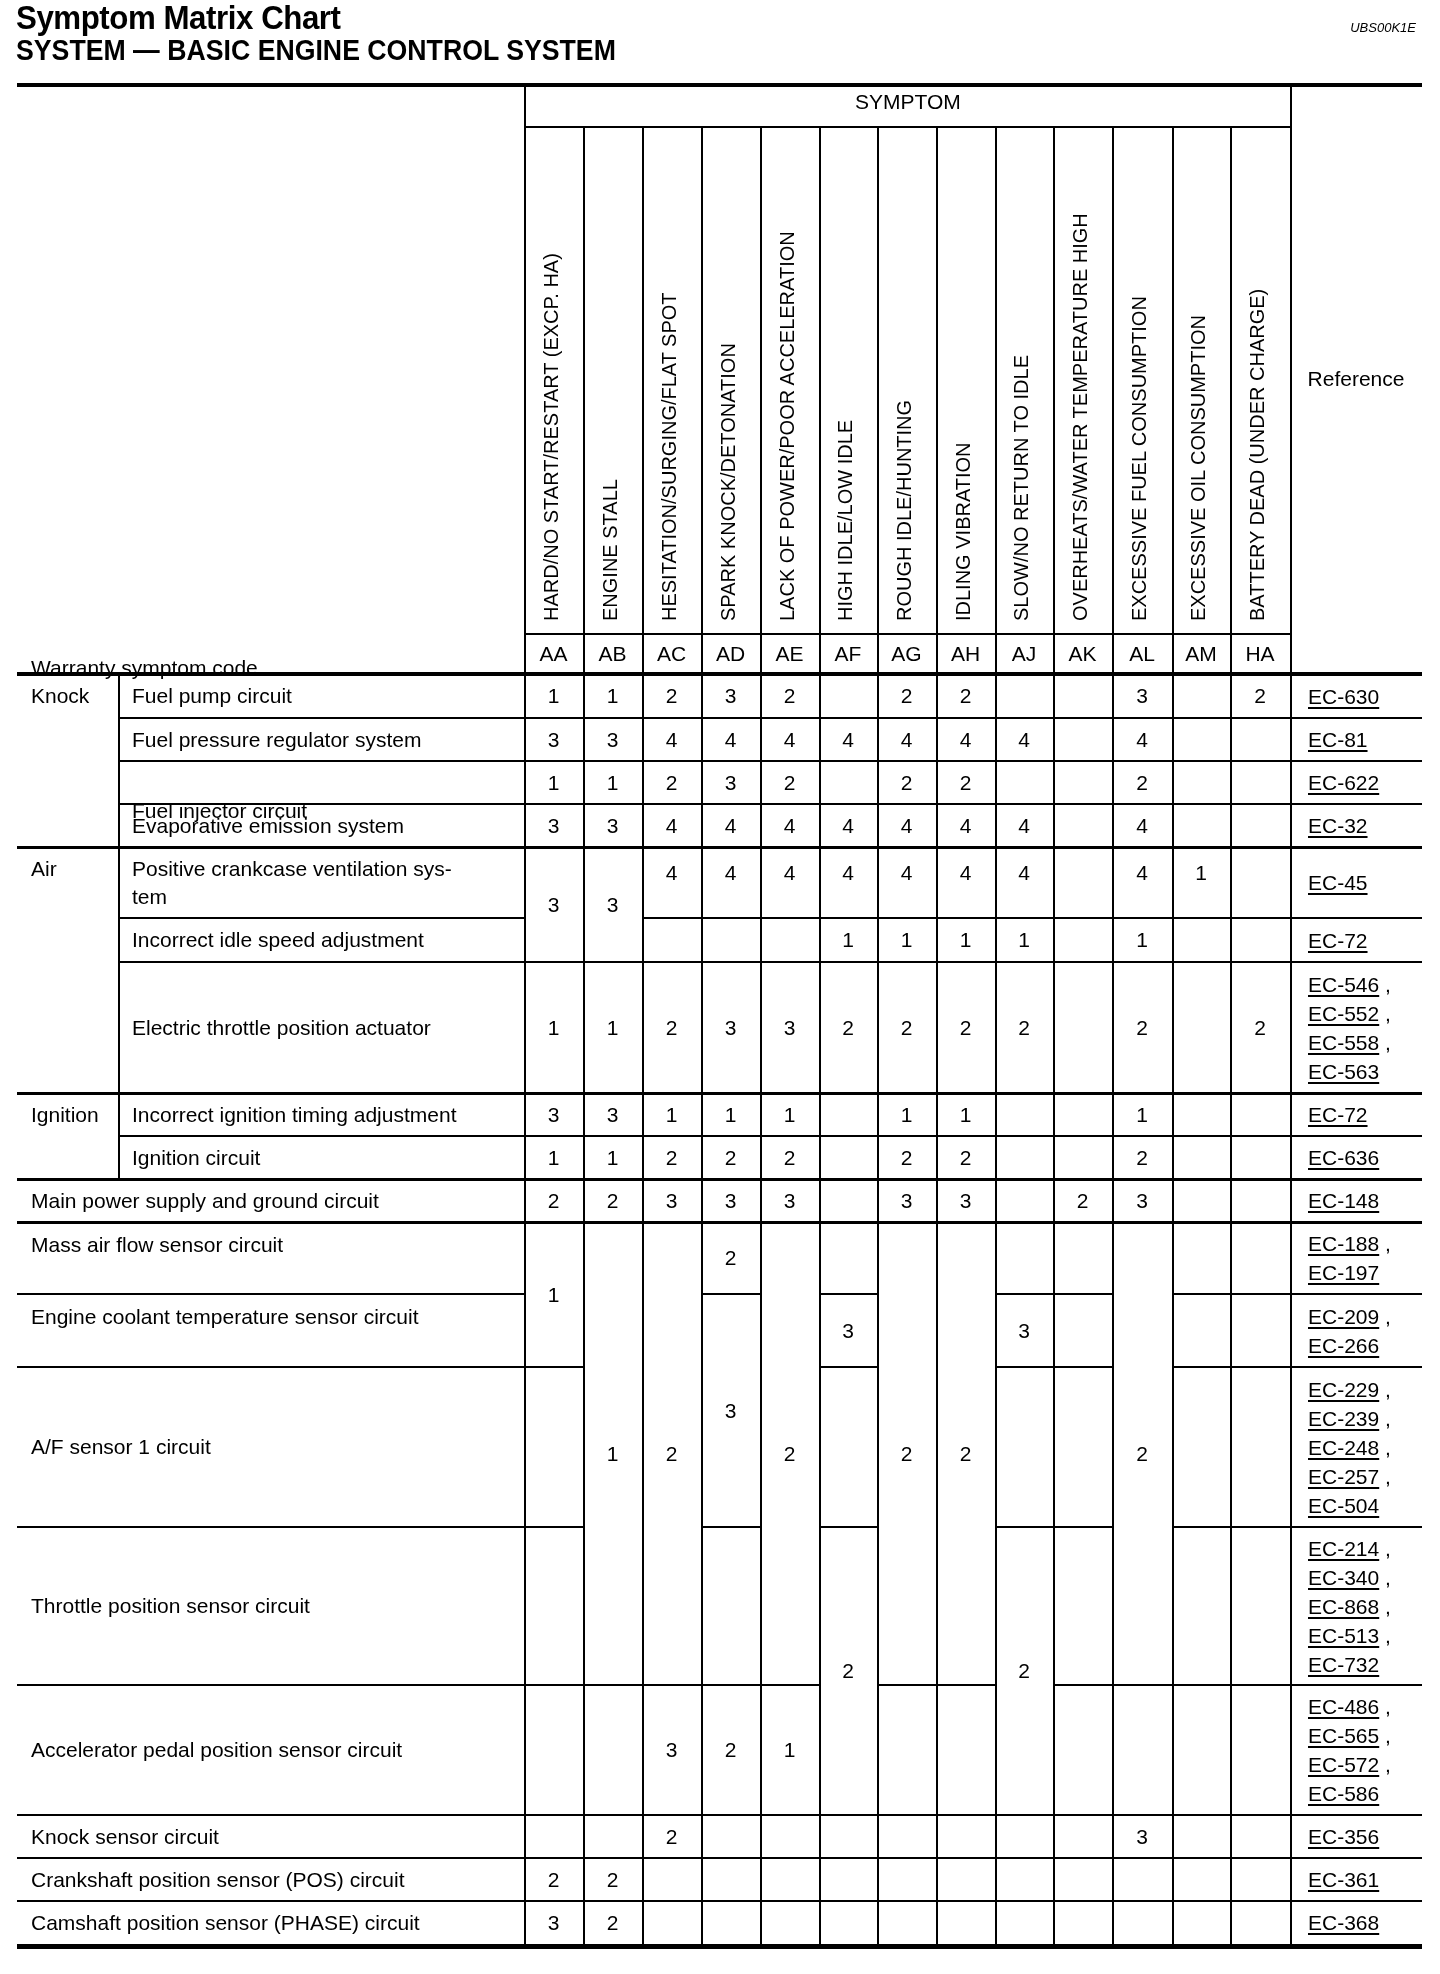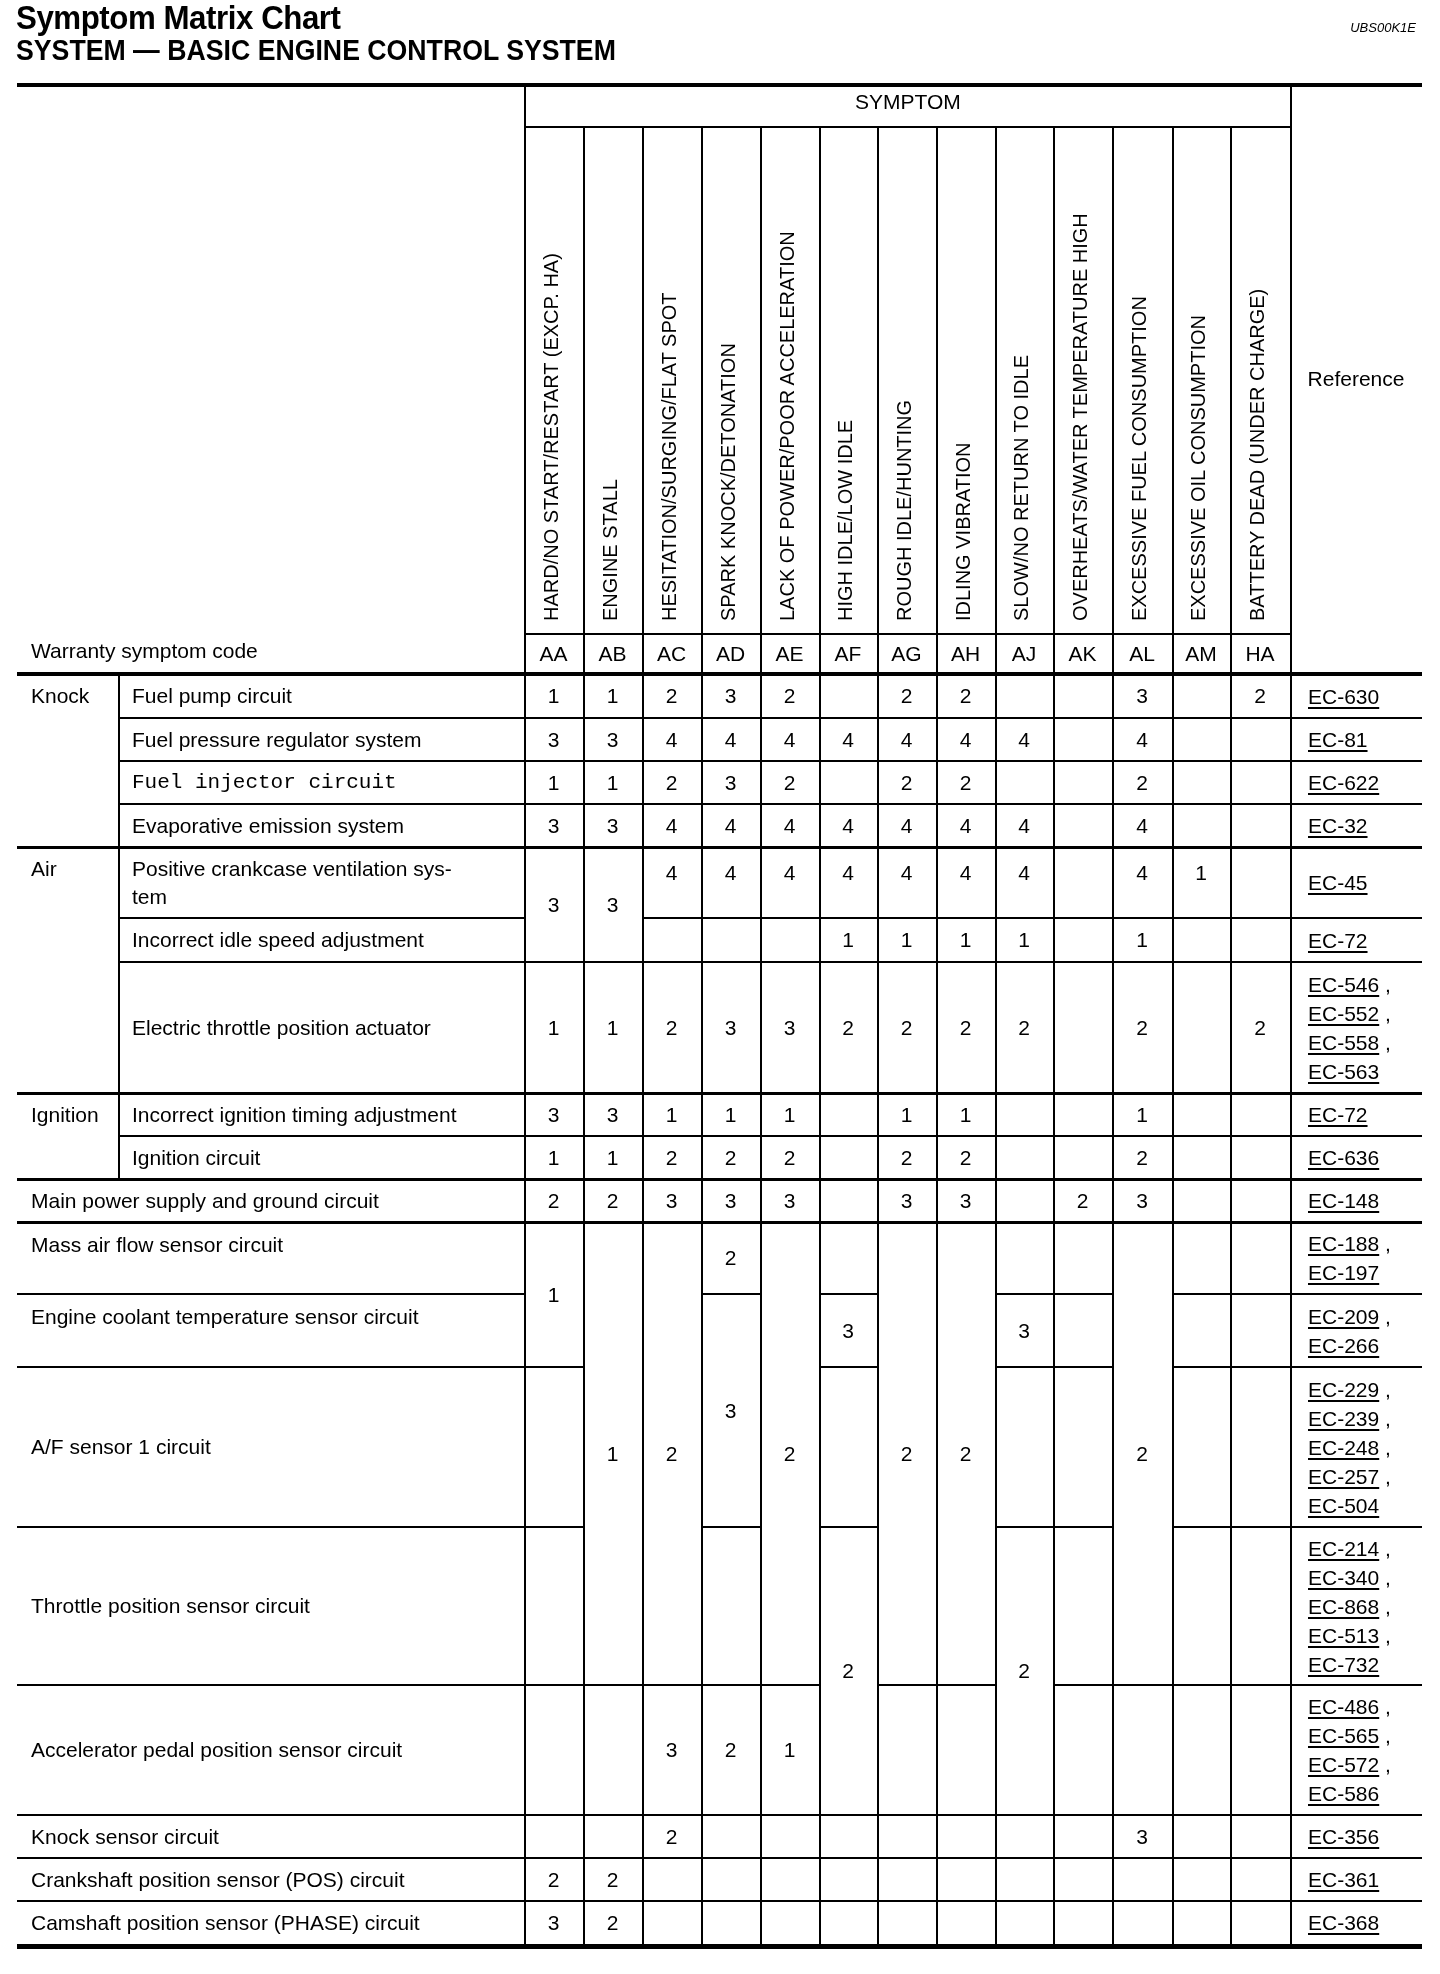--- a/index.html
+++ b/index.html
@@ -70,21 +70,21 @@
     <div class="vtext" style="left: 1033px; top: 598px;">SLOW/NO RETURN TO IDLE</div>
     <div class="cell" style="left: 995px; top: 633px; width: 58px; height: 41px;">AJ</div>
     <div class="vtext" style="left: 1091.5px; top: 598px;">OVERHEATS/WATER TEMPERATURE HIGH</div>
     <div class="cell" style="left: 1053px; top: 633px; width: 59px; height: 41px;">AK</div>
     <div class="vtext" style="left: 1151px; top: 598px;">EXCESSIVE FUEL CONSUMPTION</div>
     <div class="cell" style="left: 1112px; top: 633px; width: 60px; height: 41px;">AL</div>
     <div class="vtext" style="left: 1210px; top: 598px;">EXCESSIVE OIL CONSUMPTION</div>
     <div class="cell" style="left: 1172px; top: 633px; width: 58px; height: 41px;">AM</div>
     <div class="vtext" style="left: 1269px; top: 598px;">BATTERY DEAD (UNDER CHARGE)</div>
     <div class="cell" style="left: 1230px; top: 633px; width: 60px; height: 41px;">HA</div>
-    <div class="cell left" style="left: 17px; top: 630px; width: 507px; height: 41px;">Warranty symptom code</div>
+    <div class="cell left" style="left: 17px; top: 647px; width: 507px; height: 41px;">Warranty symptom code</div>
     <div class="vline" style="left: 524px; top: 674px; width: 2px; height: 1270px;"></div>
     <div class="vline" style="left: 1290px; top: 674px; width: 2px; height: 1270px;"></div>
     <div class="vline" style="left: 118px; top: 674px; width: 2px; height: 505px;"></div>
     <div class="vline" style="left: 583px; top: 674px; width: 2px; height: 1270px;"></div>
     <div class="vline" style="left: 642px; top: 674px; width: 2px; height: 1270px;"></div>
     <div class="vline" style="left: 701px; top: 674px; width: 2px; height: 1270px;"></div>
     <div class="vline" style="left: 760px; top: 674px; width: 2px; height: 1270px;"></div>
     <div class="vline" style="left: 819px; top: 674px; width: 2px; height: 1270px;"></div>
     <div class="vline" style="left: 877px; top: 674px; width: 2px; height: 1270px;"></div>
     <div class="vline" style="left: 936px; top: 674px; width: 2px; height: 1270px;"></div>
@@ -328,21 +328,21 @@
     <div class="cell left" style="left: 17px; top: 847px; width: 101px; height: 44px;">Air</div>
     <div class="cell left" style="left: 17px; top: 1093px; width: 101px; height: 44px;">Ignition</div>
     <div class="cell left" style="left: 118px; top: 674px; width: 406px; height: 44px; white-space: pre-line; line-height: 28px;">Fuel pump circuit</div>
     <div class="ref" style="left: 1290px; top: 674px; width: 132px; height: 44px;">
       <div><a>EC-630</a></div>
     </div>
     <div class="cell left" style="left: 118px; top: 718px; width: 406px; height: 43px; white-space: pre-line; line-height: 28px;">Fuel pressure regulator system</div>
     <div class="ref" style="left: 1290px; top: 718px; width: 132px; height: 43px;">
       <div><a>EC-81</a></div>
     </div>
-    <div class="cell left" style="left: 118px; top: 761px; width: 406px; height: 43px; white-space: pre-line; line-height: 28px; font-family: Liberation Mono, monospace;">Fuel injector circuit</div>
+    <div class="cell left" style="left: 118px; top: 789px; width: 406px; height: 43px; white-space: pre-line; line-height: 28px;">Fuel injector circuit</div>
     <div class="ref" style="left: 1290px; top: 761px; width: 132px; height: 43px;">
       <div><a>EC-622</a></div>
     </div>
     <div class="cell left" style="left: 118px; top: 804px; width: 406px; height: 43px; white-space: pre-line; line-height: 28px;">Evaporative emission system</div>
     <div class="ref" style="left: 1290px; top: 804px; width: 132px; height: 43px;">
       <div><a>EC-32</a></div>
     </div>
     <div class="cell left" style="left: 118px; top: 847px; width: 406px; height: 71px; white-space: pre-line; line-height: 28px;">Positive crankcase ventilation sys-
 tem</div>
     <div class="ref" style="left: 1290px; top: 847px; width: 132px; height: 71px;">

